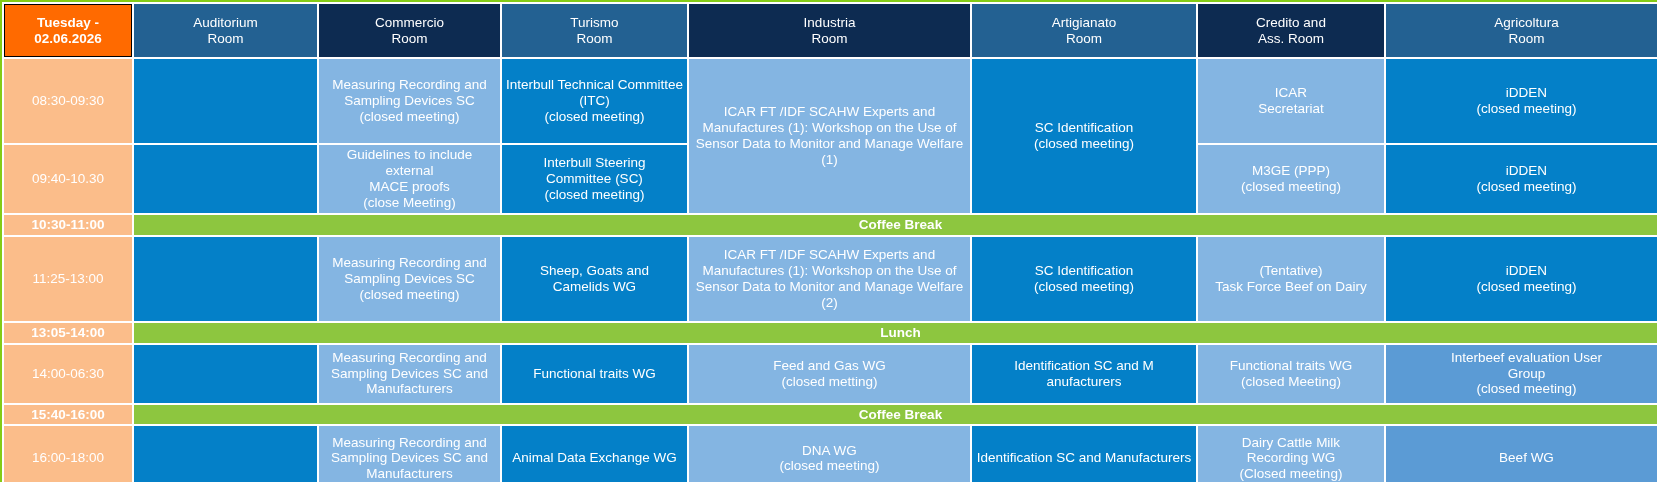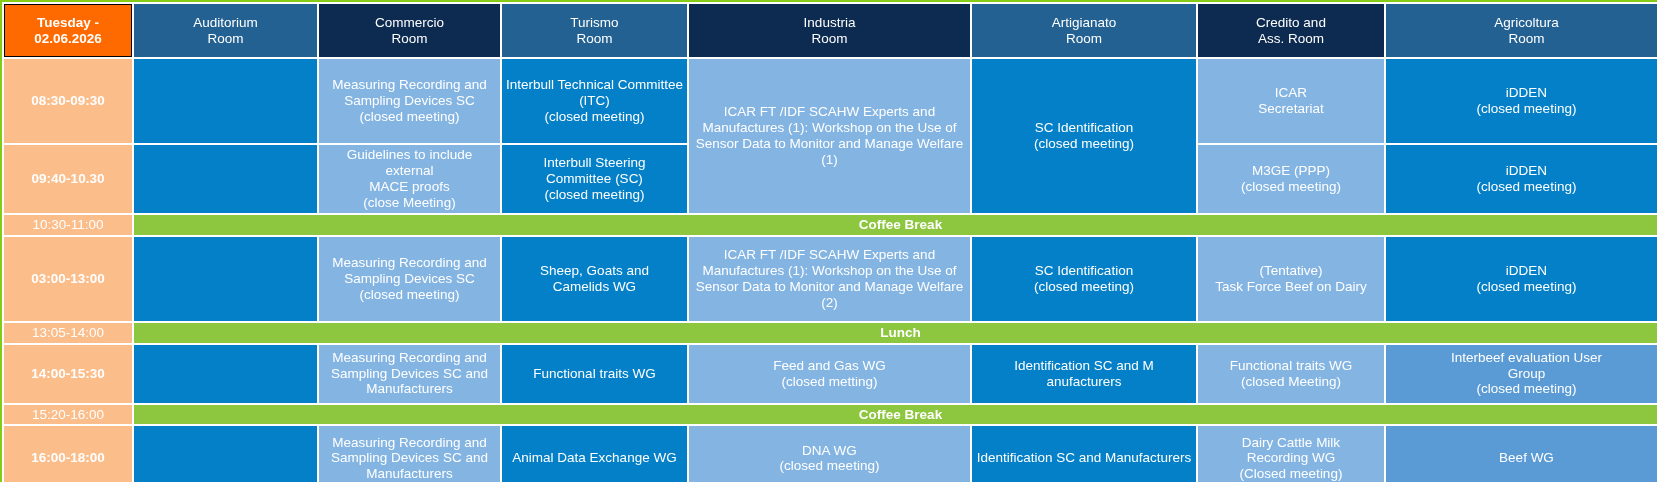--- a/index.html
+++ b/index.html
@@ -50,35 +50,35 @@
     font-size:14px;
     line-height:1.25;
     height:53px;
   }
   td.roomhead.dark{background:#0d2b51;}
   td.roomhead.mid{background:#236192;}
   
   td.timecell{
     background:#fbbd8a;
     color:#000000;
-    font-weight:bold;
+    font-weight:normal;
     font-size:13.5px;
     text-align:left;
     padding-left:6px;
   }
   
   td.s-dark{background:#0480c8;}
   td.s-light{background:#84b5e2;}
   td.s-mid{background:#5b9bd5;}
   td.empty{background:#0480c8;}
   
   td.breaklabel{
     background:#fbbd8a;
     color:#000000;
-    font-weight:normal;
+    font-weight:bold;
     font-size:13.5px;
     text-align:left;
     padding-left:6px;
   }
   td.breakcell{
     background:#8dc63f;
     color:#ffffff;
     font-weight:bold;
     font-size:13.5px;
     text-align:center;
@@ -130,45 +130,45 @@
           <td class="s-light">Guidelines to include external<br>MACE proofs<br>(close Meeting)</td>
           <td class="s-dark">Interbull Steering<br>Committee (SC)<br>(closed meeting)</td>
           <td class="s-light">M3GE (PPP)<br>(closed meeting)</td>
           <td class="s-dark">iDDEN<br>(closed meeting)</td>
         </tr>
         <tr class="r-short">
           <td class="breaklabel">10:30-11:00</td>
           <td class="breakcell" colspan="7">Coffee Break</td>
         </tr>
         <tr class="r-tall">
-          <td class="timecell">03:00-13:00</td>
+          <td class="timecell">11:25-13:00</td>
           <td class="s-dark empty"></td>
           <td class="s-light">Measuring Recording and<br>Sampling Devices SC<br>(closed meeting)</td>
           <td class="s-dark">Sheep, Goats and<br>Camelids WG</td>
           <td class="s-light">ICAR FT /IDF SCAHW Experts and<br>Manufactures (1): Workshop on the Use of<br>Sensor Data to Monitor and Manage Welfare<br>(2)</td>
           <td class="s-dark">SC Identification<br>(closed meeting)</td>
           <td class="s-light">(Tentative)<br>Task Force Beef on Dairy</td>
           <td class="s-dark">iDDEN<br>(closed meeting)</td>
         </tr>
         <tr class="r-short">
           <td class="breaklabel">13:05-14:00</td>
           <td class="breakcell" colspan="7">Lunch</td>
         </tr>
         <tr class="r-mid">
-          <td class="timecell">14:00-15:30</td>
+          <td class="timecell">14:00-06:30</td>
           <td class="s-dark empty"></td>
           <td class="s-light">Measuring Recording and<br>Sampling Devices SC and<br>Manufacturers</td>
           <td class="s-dark">Functional traits WG</td>
           <td class="s-light">Feed and Gas WG<br>(closed metting)</td>
           <td class="s-dark">Identification SC and M<br>anufacturers</td>
           <td class="s-light">Functional traits WG<br>(closed Meeting)</td>
           <td class="s-mid">Interbeef  evaluation User<br>Group<br>(closed meeting)</td>
         </tr>
         <tr class="r-short">
-          <td class="breaklabel">15:20-16:00</td>
+          <td class="breaklabel">15:40-16:00</td>
           <td class="breakcell" colspan="7">Coffee Break</td>
         </tr>
         <tr class="r-big">
           <td class="timecell">16:00-18:00</td>
           <td class="s-dark empty"></td>
           <td class="s-light">Measuring Recording and<br>Sampling Devices SC and<br>Manufacturers</td>
           <td class="s-dark">Animal Data  Exchange WG</td>
           <td class="s-light">DNA WG<br>(closed meeting)</td>
           <td class="s-dark">Identification SC  and Manufacturers</td>
           <td class="s-light">Dairy Cattle Milk<br>Recording WG<br>(Closed meeting)</td>

